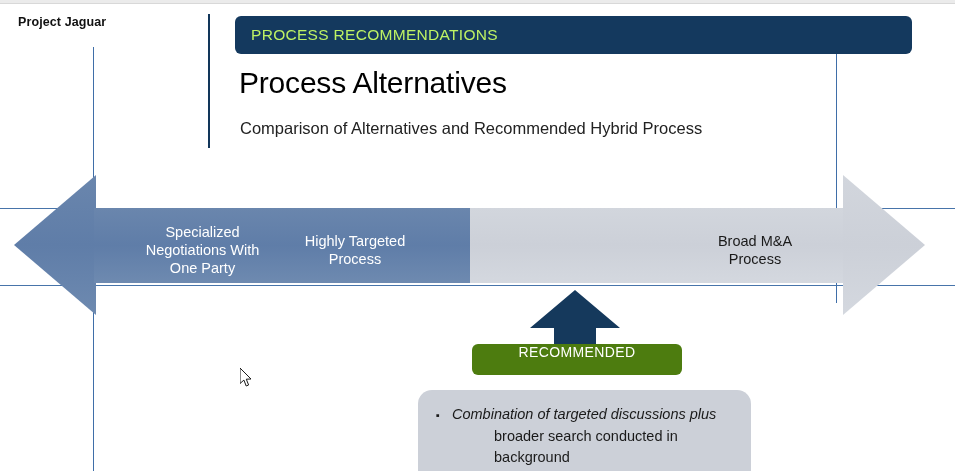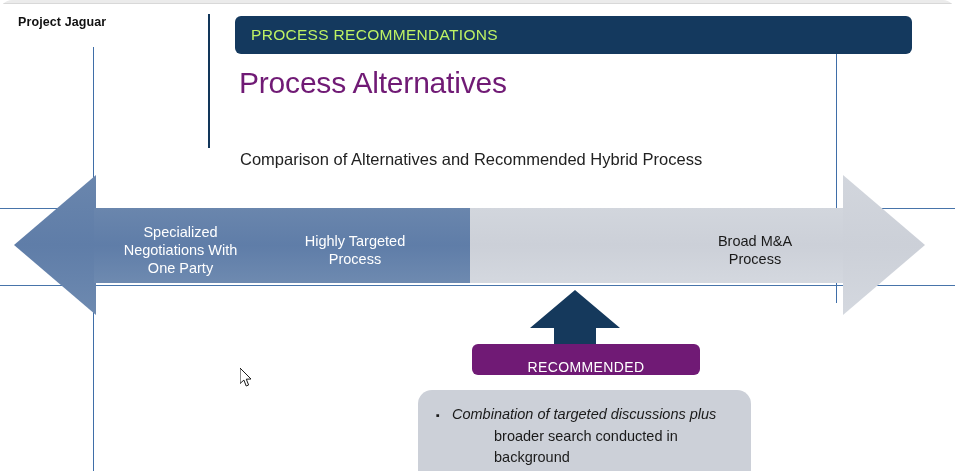--- a/index.html
+++ b/index.html
@@ -9,21 +9,20 @@
   }
   body {
     font-family: "Liberation Sans", sans-serif;
   }
   #slide {
     position: relative;
     width: 955px;
     height: 471px;
     overflow: hidden;
     background: #ffffff;
-    border-radius: 12px;
   }
   
   .top-strip {
     position: absolute;
     left: 0; top: 0;
     width: 955px; height: 4px;
     background: #ebebeb;
     border-bottom: 1px solid #d8d8d8;
     box-sizing: border-box;
   }
@@ -70,31 +69,30 @@
     color: #bef264;
     font-size: 15.5px;
     letter-spacing: 0.3px;
     padding-left: 16px;
   }
 
   .title {
     position: absolute;
     left: 239px; top: 66px;
     font-size: 30px;
-    color: #701a75;
+    color: #000000;
     letter-spacing: -0.2px;
     white-space: nowrap;
   }
   .subtitle {
     position: absolute;
     left: 240px; top: 119px;
     font-size: 16.5px;
     color: #222222;
     white-space: nowrap;
-    margin-top: 31px;
   }
 
   
   .arrow-wrap {
     position: absolute;
     left: 0; top: 170px;
     width: 955px; height: 150px;
   }
   .arrow-wrap svg { display: block; }
   .seg-label {
@@ -108,25 +106,25 @@
 
   
   .rec-arrow {
     position: absolute;
     left: 528px; top: 290px;
     width: 94px; height: 62px;
   }
   .rec-btn {
     position: absolute;
     left: 472px; top: 344px;
-    width: 228px; height: 31px;
-    background: #701a75;
+    width: 210px; height: 31px;
+    background: #4d7c0f;
     border-radius: 6px;
     display: flex;
-    align-items: flex-end;
+    align-items: flex-start;
     justify-content: center;
   }
   .rec-btn span {
     color: #ffffff;
     font-size: 14px;
     letter-spacing: 0.4px;
   }
 
   
   .note-card {
@@ -205,21 +203,21 @@
         <polygon points="14,75 96,5 96,145" fill="url(#blueGrad)"></polygon>
         <rect x="94" y="38" width="377" height="75" fill="url(#blueGrad)"></rect>
       </g>
 
       <g>
         <rect x="470" y="38" width="375" height="75" fill="url(#grayGrad)"></rect>
         <polygon points="843,5 843,145 925,75" fill="url(#grayGrad)"></polygon>
       </g>
     </svg>
 
-    <div class="seg-label light" style="left:98px; top:53px; width:165px;">
+    <div class="seg-label light" style="left:120px; top:53px; width:165px;">
       <div>Specialized</div>
       <div>Negotiations With</div>
       <div>One Party</div>
     </div>
 
     <div class="seg-label light" style="left:280px; top:62px; width:150px;text-align:center;">
       <div>Highly Targeted</div>
       <div>Process</div>
     </div>
 

